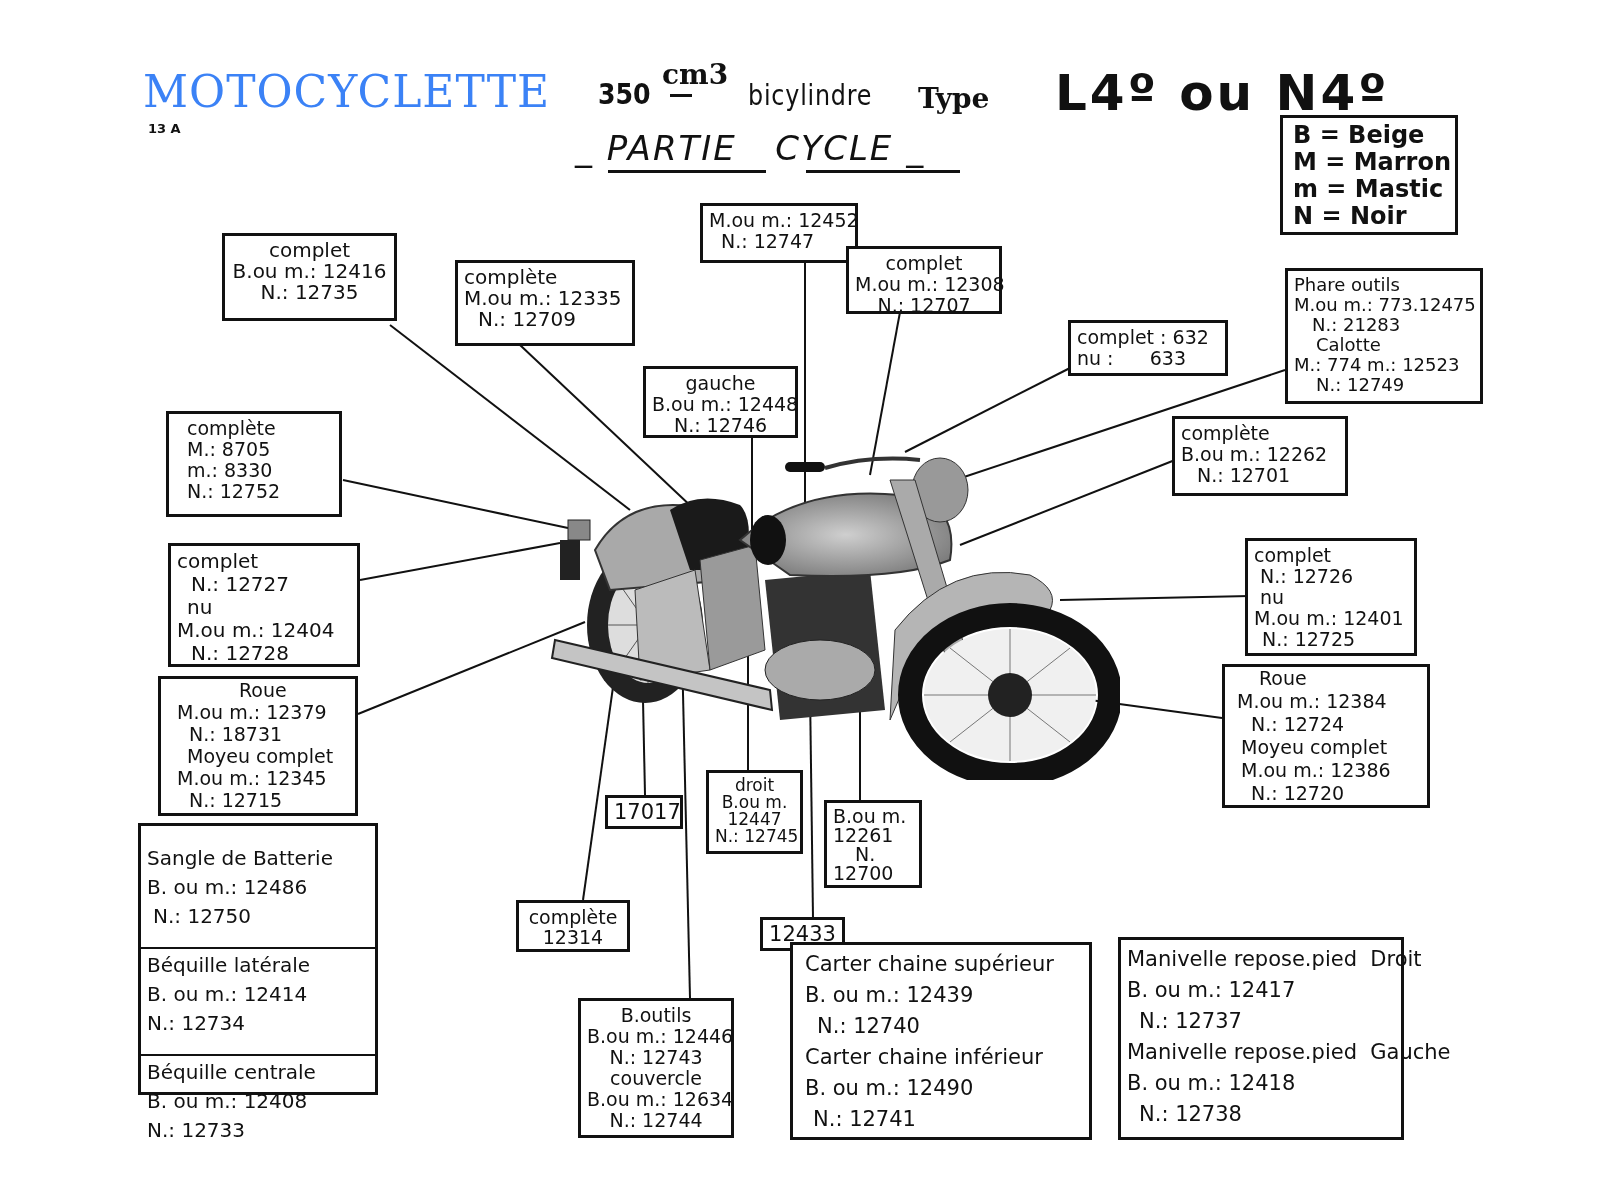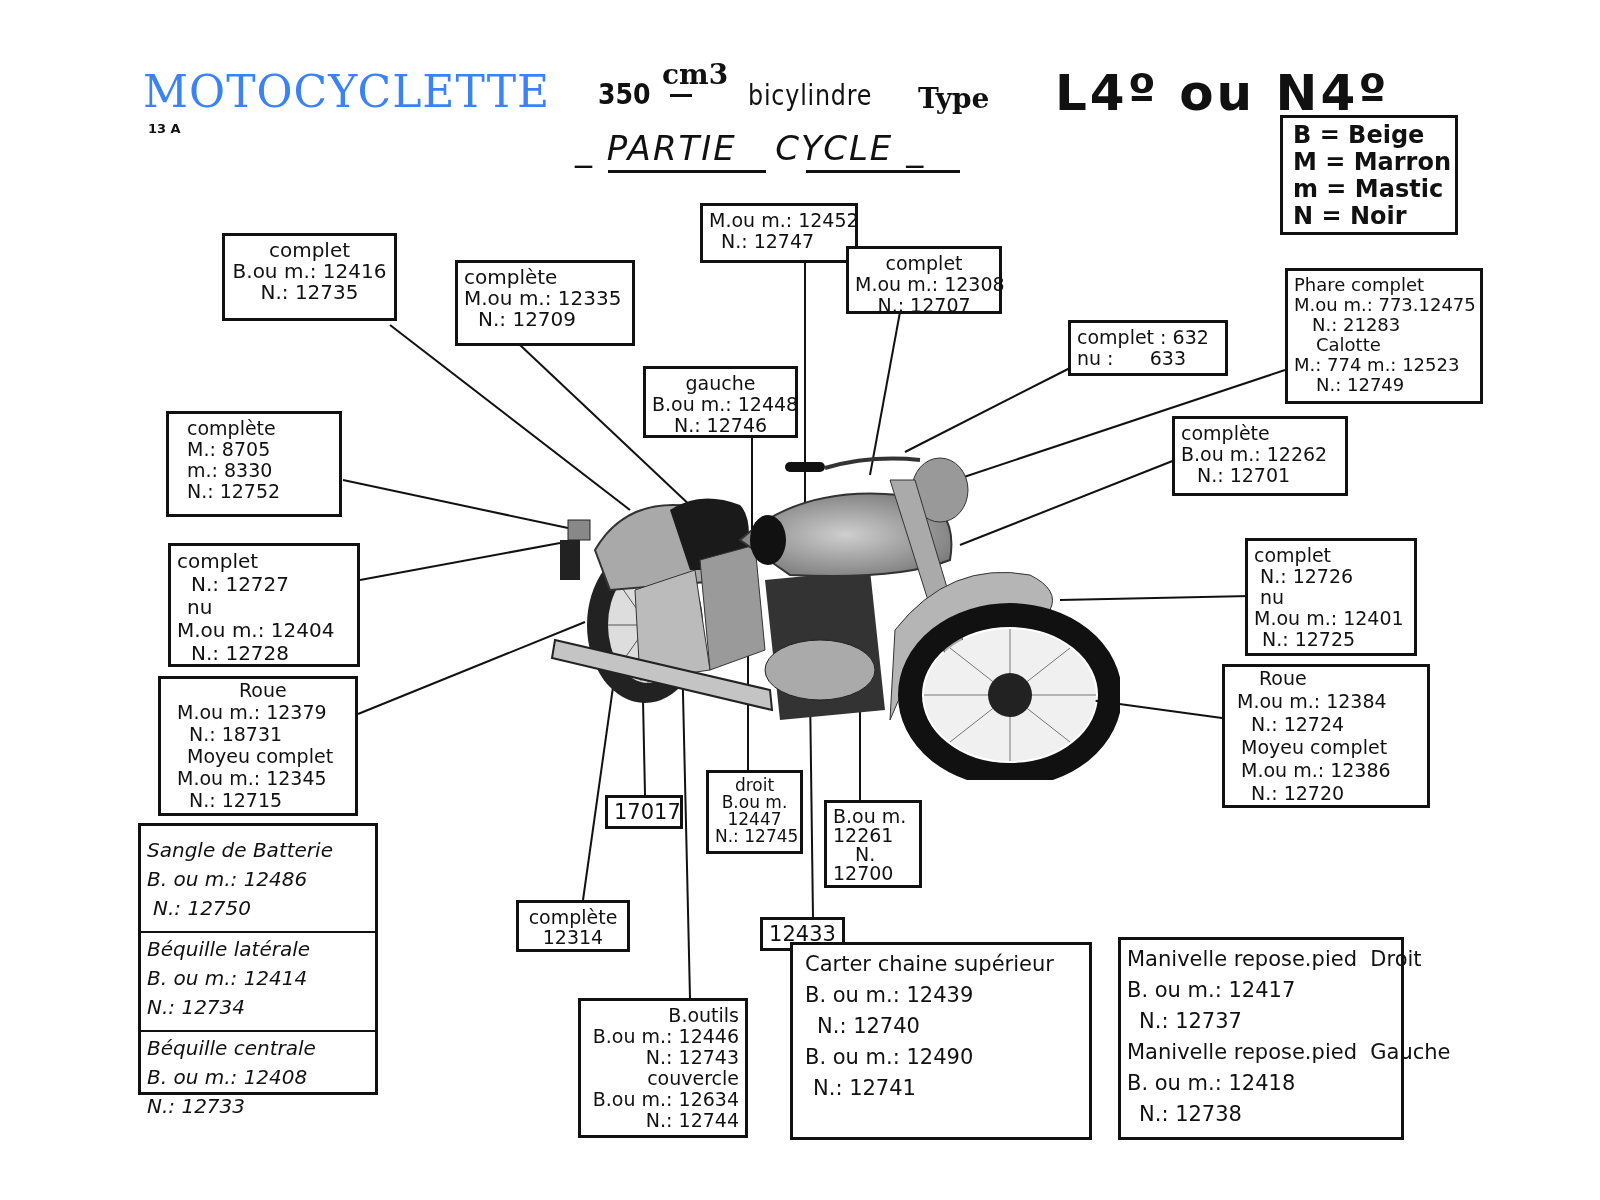--- a/index.html
+++ b/index.html
@@ -14,21 +14,21 @@
   .model { left:1055px; top:64px; font-family:"DejaVu Sans", sans-serif; font-size:50px; font-weight:bold; letter-spacing:3px; }
   .ref { left:148px; top:121px; font-size:13px; font-weight:bold; }
   .partie { left:575px; top:128px; font-family:"DejaVu Sans", sans-serif; font-style:italic; font-size:34px; letter-spacing:2px; }
   .u1 { left:608px; top:170px; width:158px; height:3px; background:#111; }
   .u2 { left:806px; top:170px; width:154px; height:3px; background:#111; }
 
   .box { position:absolute; border:3px solid #111; background:#fff; font-family:"DejaVu Sans", sans-serif; font-size:19px; line-height:21px; padding:4px 6px; box-sizing:border-box; white-space:nowrap; }
   .box .ln { display:block; }
   .legend { font-size:24px; line-height:27px; font-weight:bold; padding:4px 10px; }
   .center { text-align:center; }
-  .sec { border-top:2px solid #111; margin:8px -6px; padding:2px 6px 0;font-style:italic; }
+  .sec { border-top:2px solid #111; margin:16px -6px; padding:2px 6px 0; }
   .sec:first-child { border-top:none; }
   .big { font-size:21px; line-height:31px; }
 
   svg.leaders { position:absolute; left:0; top:0; }
   svg.moto { position:absolute; left:540px; top:430px; }
 </style>
 </head>
 <body>
 
 <svg class="leaders" width="1600" height="1200">
@@ -167,21 +167,21 @@
   <span class="ln">B.ou m.: 12448</span>
   <span class="ln">N.: 12746</span>
 </div>
 
 <div class="box" style="left:1068px; top:320px; width:160px; height:56px;">
   <span class="ln">complet : 632</span>
   <span class="ln" style="white-space:pre">nu :      633</span>
 </div>
 
 <div class="box" style="left:1285px; top:268px; width:198px; height:136px; line-height:20px; font-size:18px;">
-  <span class="ln">Phare complet</span>
+  <span class="ln">Phare outils</span>
   <span class="ln">M.ou m.: 773.12475</span>
   <span class="ln" style="padding-left:18px">N.: 21283</span>
   <span class="ln" style="padding-left:22px">Calotte</span>
   <span class="ln">M.: 774  m.: 12523</span>
   <span class="ln" style="padding-left:22px">N.: 12749</span>
 </div>
 
 <div class="box" style="left:1172px; top:416px; width:176px; height:80px;">
   <span class="ln">complète</span>
   <span class="ln">B.ou m.: 12262</span>
@@ -249,21 +249,21 @@
 
 <div class="box center" style="left:516px; top:900px; width:114px; height:52px; line-height:20px;">
   <span class="ln">complète</span>
   <span class="ln">12314</span>
 </div>
 
 <div class="box center" style="left:760px; top:917px; width:85px; height:34px; font-size:21px;">
   <span class="ln">12433</span>
 </div>
 
-<div class="box center" style="left:578px; top:998px; width:170px; height:140px; line-height:21px;text-align:right;">
+<div class="box center" style="left:578px; top:998px; width:156px; height:140px; line-height:21px;">
   <span class="ln">B.outils</span>
   <span class="ln">B.ou m.: 12446</span>
   <span class="ln">N.: 12743</span>
   <span class="ln">couvercle</span>
   <span class="ln">B.ou m.: 12634</span>
   <span class="ln">N.: 12744</span>
 </div>
 
 <div class="box big" style="left:138px; top:823px; width:240px; height:272px; padding:0 6px; line-height:29px; font-size:20px;">
   <div class="sec">
@@ -280,20 +280,21 @@
     <span class="ln">Béquille centrale</span>
     <span class="ln">B. ou m.: 12408</span>
     <span class="ln">N.: 12733</span>
   </div>
 </div>
 
 <div class="box big" style="left:790px; top:942px; width:302px; height:198px; padding-left:12px;">
   <span class="ln">Carter chaine supérieur</span>
   <span class="ln">B. ou m.: 12439</span>
   <span class="ln" style="padding-left:12px">N.: 12740</span>
+  <span class="ln">Carter chaine inférieur</span>
   <span class="ln">B. ou m.: 12490</span>
   <span class="ln" style="padding-left:8px">N.: 12741</span>
 </div>
 
 <div class="box big" style="left:1118px; top:937px; width:286px; height:203px;">
   <span class="ln" style="white-space:pre">Manivelle repose.pied  Droit</span>
   <span class="ln">B. ou m.: 12417</span>
   <span class="ln" style="padding-left:12px">N.: 12737</span>
   <span class="ln" style="white-space:pre">Manivelle repose.pied  Gauche</span>
   <span class="ln">B. ou m.: 12418</span>

